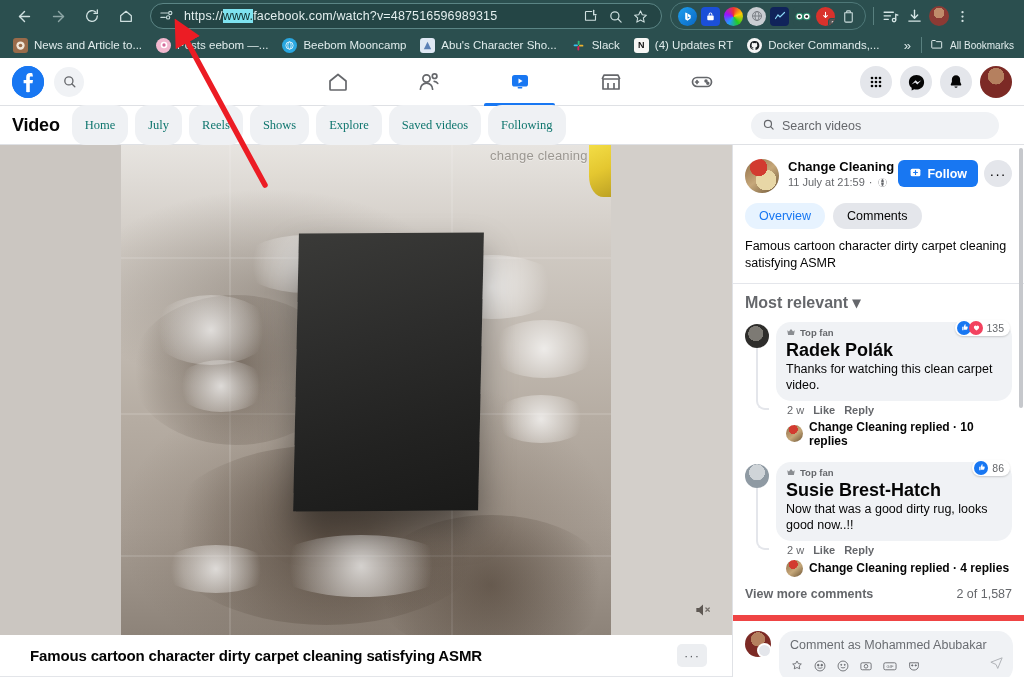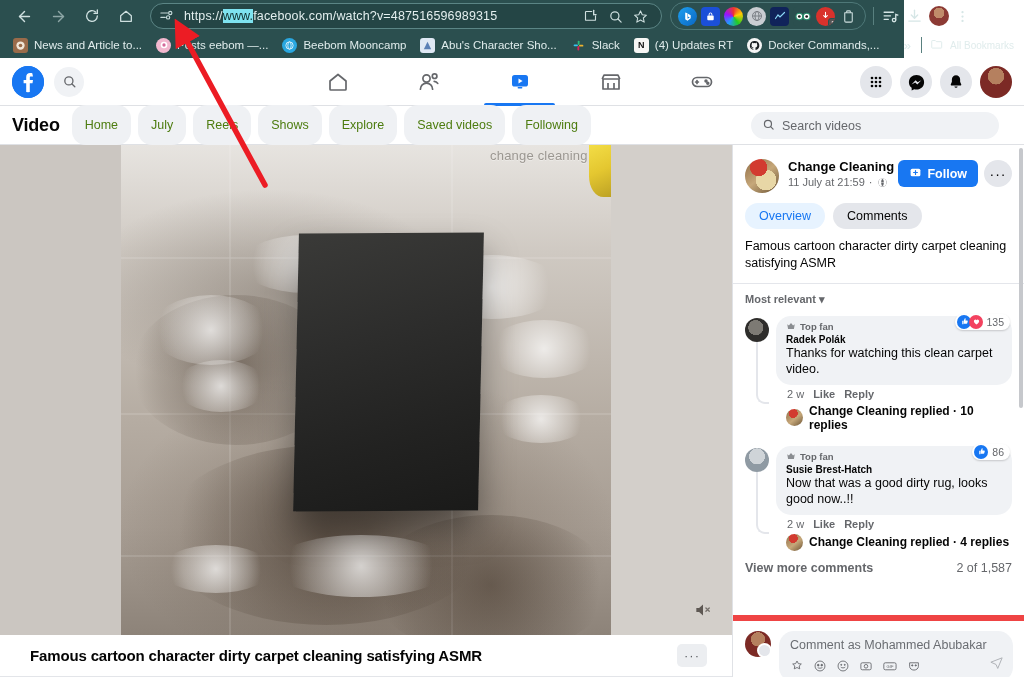--- a/index.html
+++ b/index.html
@@ -5,21 +5,21 @@
   * { box-sizing: border-box; margin: 0; padding: 0; }
   html, body {
     width: 1024px; height: 677px;
     font-family: "Liberation Sans", sans-serif;
     overflow: hidden; background: #fff;
   }
   #root { position: relative; width: 1024px; height: 677px; }
 
   
   .browser-chrome {
-    position: absolute; top: 0; left: 0; width: 904px; height: 58px;
+    position: absolute; top: 0; left: 0; width: 1024px; height: 58px;
     background: #2b4f4f;
   }
   .toolbar-row {
     position: absolute; top: 0; left: 0; width: 1024px; height: 32px;
     display: flex; align-items: center;
   }
   .nav-btn {
     width: 28px; height: 28px; margin-left: 6px;
     display: flex; align-items: center; justify-content: center;
     border-radius: 50%; color: #cfe0e0; flex: none;
@@ -129,22 +129,22 @@
     position: absolute; top: 106px; left: 0; width: 1024px; height: 39px;
     background: #fff; border-bottom: 1px solid #dfe1e5;
     display: flex; align-items: center;
   }
   .video-title-word {
     font-size: 18px; font-weight: bold; color: #050505;
     margin-left: 12px; margin-right: 12px; letter-spacing: -.2px;
   }
   .pill {
     height: 40px; padding: 0 13px; border-radius: 14px; background: #eff1f4;
-    display: flex; align-items: center; font-size: 12.5px; color: #4d7c0f;
-    margin-right: 7px; white-space: nowrap; font-weight: 500;
+    display: flex; align-items: center; font-size: 12.5px; color: #0f766e;
+    margin-right: 7px; white-space: nowrap; font-weight: 500; font-family: Liberation Serif, serif;
   }
   .subnav-search {
     position: absolute; right: 25px; top: 6px; width: 248px; height: 27px;
     border-radius: 14px; background: #f0f2f5; display: flex; align-items: center;
     padding-left: 11px; gap: 7px; color: #65676b; font-size: 12.5px;
   }
 
   
   .content {
     position: absolute; top: 145px; left: 0; width: 1024px; height: 532px;
@@ -252,31 +252,31 @@
     height: 26px; padding: 0 14px; border-radius: 14px; font-size: 12.5px;
     display: flex; align-items: center; font-weight: 500;
   }
   .sb-tab.active { background: #e7f3ff; color: #1877f2; }
   .sb-tab.idle { background: #e4e6eb; color: #050505; }
 
   .sb-desc {
     padding: 0 12px 11px 12px; font-size: 12.5px; color: #050505; line-height: 1.35;
     border-bottom: 1px solid #e4e6eb; margin: 0 0 0 0;
   }
-  .sort-row { padding: 9px 12px 4px 12px; font-size: 11px; color: #65676b; font-weight: 600; }
+  .sort-row { padding: 9px 12px 4px 12px; font-size: 16px; color: #65676b; font-weight: 600; }
 
   .comments { padding: 0 12px; }
   .comment { display: flex; margin-top: 6px; position: relative; }
   .c-avatar { width: 24px; height: 24px; border-radius: 50%; flex: none; margin-top: 2px; }
   .c-avatar.a1 { background: radial-gradient(circle at 45% 40%, #7d7a74 0 38%, #2e2d2b 39% 100%); }
   .c-avatar.a2 { background: radial-gradient(circle at 50% 35%, #cfd4d8 0 40%, #8f9aa3 41% 100%); }
   .c-body { margin-left: 7px; flex: 1; min-width: 0; }
   .c-bubble { background: #f0f2f5; border-radius: 15px; padding: 5px 10px 7px 10px; }
   .topfan { display: flex; align-items: center; gap: 4px; font-size: 9.5px; color: #65676b; font-weight: 600; }
-  .c-name { font-size: 10px; font-weight: bold; color: #050505; margin-top: 1px; }
+  .c-name { font-size: 18px; font-weight: bold; color: #050505; margin-top: 1px; }
   .c-text { font-size: 12.5px; color: #050505; line-height: 1.32; }
   .c-actions { display: flex; align-items: center; gap: 9px; padding: 3px 0 0 11px; font-size: 11px; color: #65676b; }
   .c-actions .act { font-weight: bold; color: #65676b; }
   .reactions {
     position: absolute; right: 2px; display: flex; align-items: center; gap: 3px;
     background: #fff; border-radius: 11px; padding: 1px 6px 1px 2px;
     box-shadow: 0 1px 2px rgba(0,0,0,.18); font-size: 10.5px; color: #65676b;
   }
   .rx { width: 14px; height: 14px; border-radius: 50%; display:flex; align-items:center; justify-content:center; }
   .rx.like { background: #1877f2; margin-right: -5px; }

